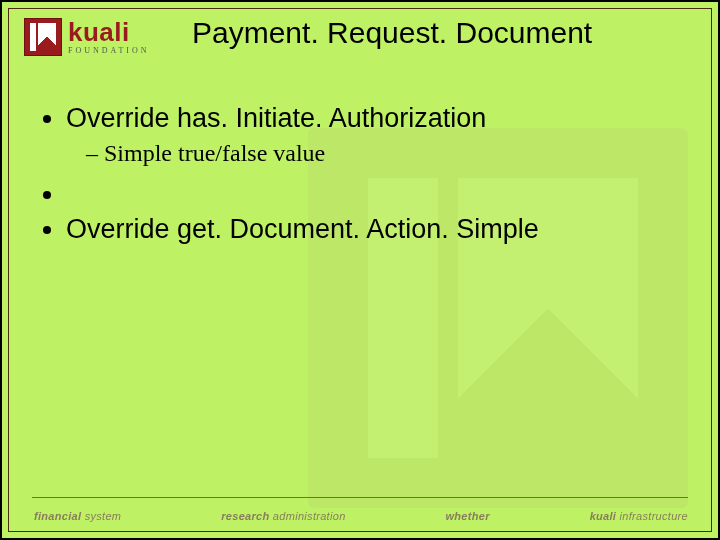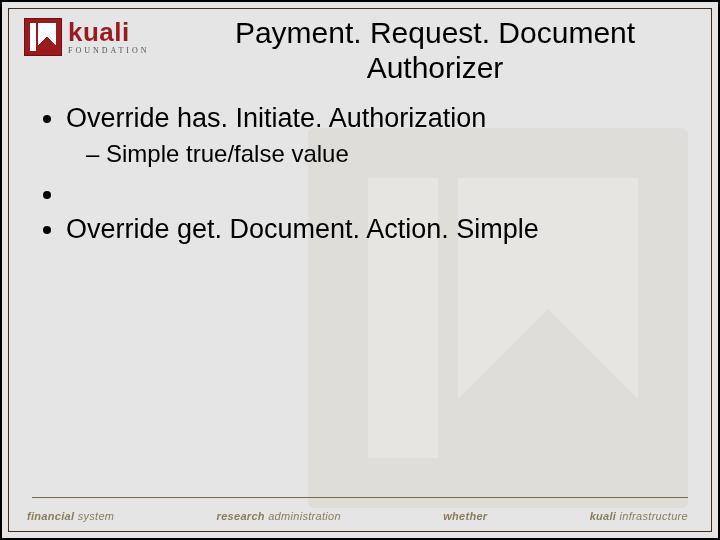--- a/index.html
+++ b/index.html
@@ -7,21 +7,21 @@
     padding: 0;
     width: 720px;
     height: 540px;
     font-family: Arial, Helvetica, sans-serif;
     overflow: hidden;
   }
   .slide {
     position: relative;
     width: 720px;
     height: 540px;
-    background: #e5e5e5;
+    background: #bef264;
     box-sizing: border-box;
     border: 2px solid #000;
   }
   .inner-border {
     position: absolute;
     top: 6px;
     left: 6px;
     right: 6px;
     bottom: 6px;
     border: 1px solid #4a2c12;
@@ -115,21 +115,20 @@
     background:
       linear-gradient(135deg, #f3e9cf 0 48%, transparent 48%) no-repeat,
       linear-gradient(45deg, transparent 52%, #f3e9cf 52%) no-repeat;
   }
   
   .title {
     position: absolute;
     top: 14px;
     left: 190px;
     right: 40px;
-    text-align: center;
     font-size: 30px;
     color: #000;
     line-height: 1.15;
   }
   
   .body {
     position: absolute;
     top: 100px;
     left: 30px;
     right: 30px;
@@ -148,36 +147,37 @@
   ul.sub {
     list-style: none;
     margin: 4px 0 10px 0;
     padding-left: 20px;
   }
   ul.sub > li {
     font-size: 24px;
     line-height: 1.22;
     text-indent: -16px;
     padding-left: 16px;
+    font-family: Liberation Serif, serif;
   }
   ul.sub > li::before {
     content: "– ";
   }
   
   .footer-line {
     position: absolute;
     left: 30px;
     right: 30px;
     bottom: 40px;
     height: 0;
     border-top: 1px solid #7a6a4a;
   }
   .footer {
     position: absolute;
-    left: 25px;
+    left: 32px;
     right: 30px;
     bottom: 16px;
     display: flex;
     justify-content: space-between;
     font-size: 11px;
     color: #8a7c5d;
     font-style: italic;
     letter-spacing: 0.3px;
   }
   .footer span b {
@@ -198,21 +198,20 @@
   <div class="logo">
     <div class="logo-mark"></div>
     <div class="logo-text">
       <div class="logo-word">kuali</div>
       <div class="logo-sub">FOUNDATION</div>
     </div>
   </div>
 
   <div class="title">
     <span>Payment. Request. Document</span><br>
-    <span>Authorizer</span>
   </div>
 
   <div class="body">
     <ul class="top">
       <li>
         <span>Override has. Initiate. Authorization</span>
         <ul class="sub">
           <li>Simple true/false value</li>
         </ul>
       </li>

